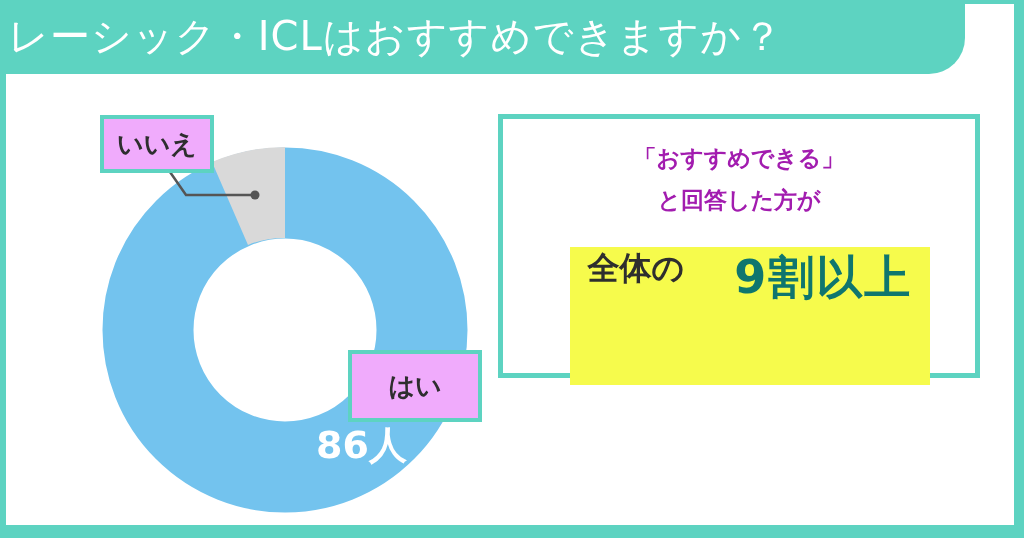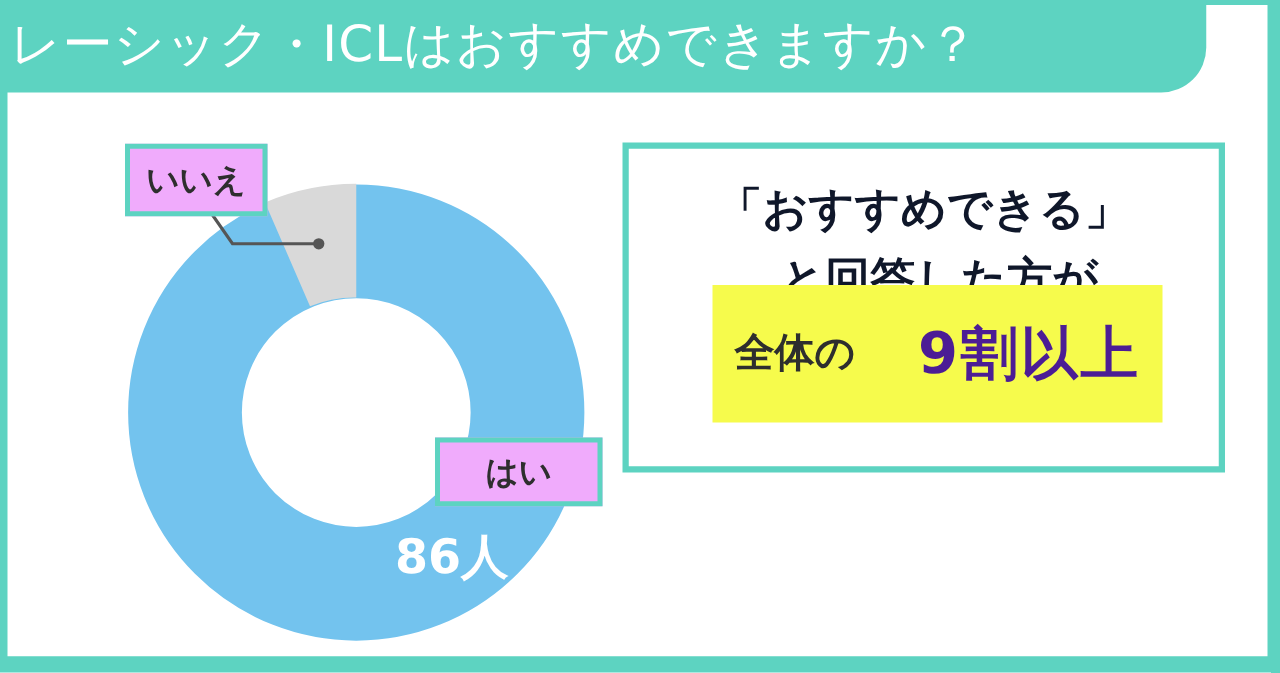--- a/index.html
+++ b/index.html
@@ -3,29 +3,29 @@
 <meta charset="utf-8">
 <style>
   html, body { margin:0; padding:0; }
   body { width:1024px; height:538px; position:relative; overflow:hidden; background:#5dd3c1; font-family:"DejaVu Sans", sans-serif; }
   .frame { position:absolute; left:6px; top:4px; width:1008px; height:521px; background:#ffffff; }
   .title-bar { position:absolute; left:0; top:0; width:965px; height:74px; background:#5dd3c1; border-bottom-right-radius:36px; }
   .title { position:absolute; left:8px; top:8px; color:#ffffff; font-size:40px; font-weight:normal; letter-spacing:1px; line-height:56px; white-space:nowrap; }
   .chart-svg { position:absolute; left:0; top:0; }
   .label-box { position:absolute; background:#f0abfc; border:4px solid #5dd3c1; box-sizing:border-box; color:#2e2e2e; font-weight:bold; display:flex; align-items:center; justify-content:center; }
   .label-no { left:100px; top:115px; width:114px; height:58px; font-size:26px; }
-  .label-yes { left:348px; top:350px; width:134px; height:55px; font-size:26px; }
+  .label-yes { left:348px; top:350px; width:134px; height:72px; font-size:26px; }
   .count { position:absolute; left:316px; top:420px; color:#ffffff; font-size:38px; font-weight:bold; }
   .summary { position:absolute; left:498px; top:114px; width:482px; height:264px; box-sizing:border-box; border:5px solid #5dd3c1; background:#fff; }
-  .line1, .line2 { position:absolute; left:0; width:100%; text-align:center; color:#0f172a; font-weight:bold; font-size:36px; }
+  .line1, .line2 { position:absolute; left:0; width:100%; text-align:center; color:#a21caf; font-weight:bold; font-size:23px; }
   .line1 { top:24px; }
-  .line2 { top:80px;padding-left:12px; }
-  .highlight { position:absolute; left:67px; top:109px; width:360px; height:110px; background:#f6fb4c; display:flex; align-items:center; justify-content:center; }
+  .line2 { top:66px; }
+  .highlight { position:absolute; left:67px; top:128px; width:360px; height:138px; background:#f6fb4c; display:flex; align-items:flex-start; justify-content:center; }
   .hl-prefix { color:#2e2e2e; font-size:32px; font-weight:bold; margin-right:14px; }
-  .hl-value { color:#4c1d95; font-size:46px; font-weight:bold; letter-spacing:2px;margin-left:36px; }
+  .hl-value { color:#0f766e; font-size:46px; font-weight:bold; letter-spacing:2px;margin-left:36px; }
 </style>
 </head>
 <body>
 
 <div class="frame"></div>
 
 <div class="title-bar">
   <div class="title">レーシック・ICLはおすすめできますか？</div>
 </div>
 

